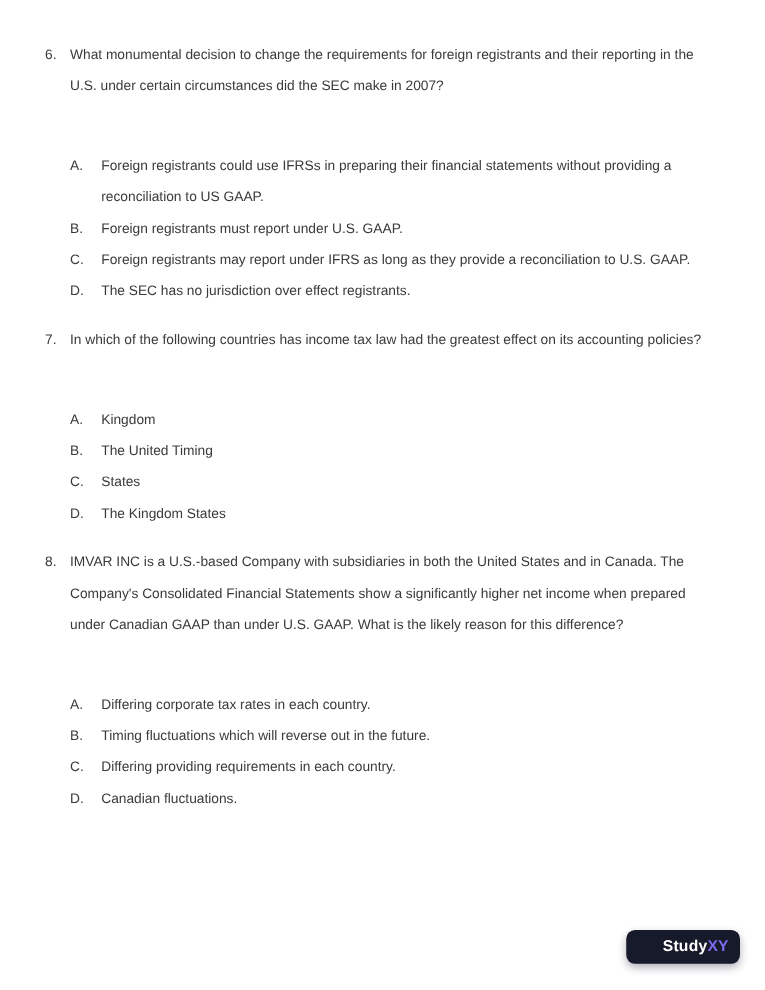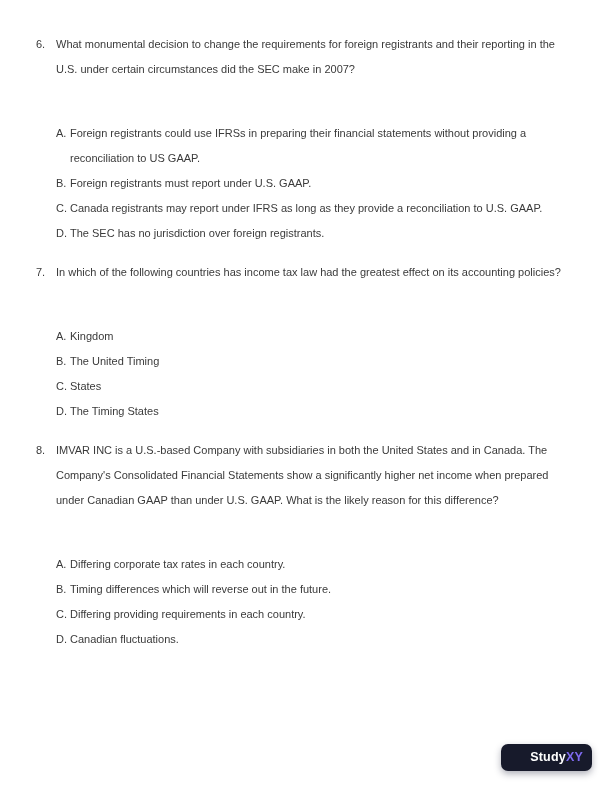--- a/index.html
+++ b/index.html
@@ -44,20 +44,21 @@
   .option {
     display: flex;
     line-height: 25px;
   }
   .opt-letter {
     width: 14px;
     flex-shrink: 0;
   }
   .opt-text {
     flex: 1;
+    margin-left: 11px;
   }
   .brand-badge {
     position: absolute;
     right: 20px;
     bottom: 21px;
     height: 27px;
     display: flex;
     align-items: flex-end;
     gap: 5px;
     padding: 0 9px 0 7px;
@@ -96,25 +97,25 @@
         <div class="option">
           <span class="opt-letter">A.</span>
           <span class="opt-text">Foreign registrants could use IFRSs in preparing their financial statements without providing a reconciliation to US GAAP.</span>
         </div>
         <div class="option">
           <span class="opt-letter">B.</span>
           <span class="opt-text">Foreign registrants must report under U.S. GAAP.</span>
         </div>
         <div class="option">
           <span class="opt-letter">C.</span>
-          <span class="opt-text">Canada registrants may report under IFRS as long as they provide a reconciliation to U.S. GAAP.</span>
+          <span class="opt-text">Foreign registrants may report under IFRS as long as they provide a reconciliation to U.S. GAAP.</span>
         </div>
         <div class="option">
           <span class="opt-letter">D.</span>
-          <span class="opt-text">The SEC has no jurisdiction over foreign registrants.</span>
+          <span class="opt-text">The SEC has no jurisdiction over effect registrants.</span>
         </div>
       </div>
     </div>
 
     <div class="question-block">
       <div class="question-line">
         <span class="q-num">7.</span>
         <span class="q-text">In which of the following countries has income tax law had the greatest effect on its accounting policies?</span>
       </div>
       <div class="options">
@@ -125,38 +126,38 @@
         <div class="option">
           <span class="opt-letter">B.</span>
           <span class="opt-text">The United Timing</span>
         </div>
         <div class="option">
           <span class="opt-letter">C.</span>
           <span class="opt-text">States</span>
         </div>
         <div class="option">
           <span class="opt-letter">D.</span>
-          <span class="opt-text">The Timing States</span>
+          <span class="opt-text">The Kingdom States</span>
         </div>
       </div>
     </div>
 
     <div class="question-block">
       <div class="question-line">
         <span class="q-num">8.</span>
         <span class="q-text">IMVAR INC is a U.S.-based Company with subsidiaries in both the United States and in Canada. The Company's Consolidated Financial Statements show a significantly higher net income when prepared under Canadian GAAP than under U.S. GAAP. What is the likely reason for this difference?</span>
       </div>
       <div class="options">
         <div class="option">
           <span class="opt-letter">A.</span>
           <span class="opt-text">Differing corporate tax rates in each country.</span>
         </div>
         <div class="option">
           <span class="opt-letter">B.</span>
-          <span class="opt-text">Timing differences which will reverse out in the future.</span>
+          <span class="opt-text">Timing fluctuations which will reverse out in the future.</span>
         </div>
         <div class="option">
           <span class="opt-letter">C.</span>
           <span class="opt-text">Differing providing requirements in each country.</span>
         </div>
         <div class="option">
           <span class="opt-letter">D.</span>
           <span class="opt-text">Canadian fluctuations.</span>
         </div>
       </div>

